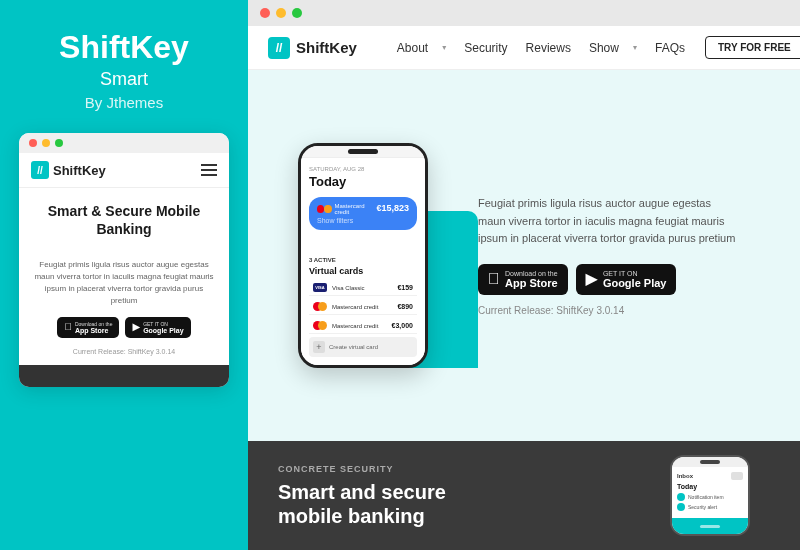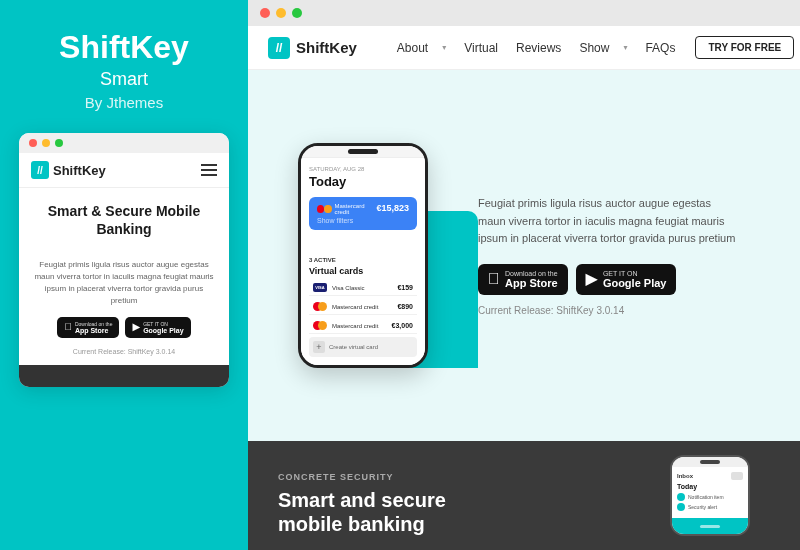--- a/index.html
+++ b/index.html
@@ -351,21 +351,21 @@
 
     .phone-today {
       font-size: 13px;
       font-weight: 700;
       color: #111;
       margin-bottom: 8px;
     }
 
     .phone-card {
       background: #3b82f6;
-      border-radius: 6px;
+      border-radius: 12px;
       padding: 6px 8px;
       margin-bottom: 22px;
     }
 
     .phone-card-name {
       font-size: 6px;
       color: rgba(255,255,255,0.9);
     }
 
     .phone-card-amount {
@@ -581,21 +581,21 @@
     .hero-release {
       font-size: 10px;
       color: #888;
     }
 
     
     .dark-section {
       background: #3a3a3a;
       padding: 14px 30px;
       display: flex;
-      align-items: flex-end;
+      align-items: center;
       gap: 4px;
       min-height: 90px;
     }
 
     .dark-section-text {
       flex: 1;
     }
 
     .dark-section-label {
       font-size: 9px;
@@ -777,21 +777,21 @@
       <div class="website-logo">
         <div class="website-logo-icon">//</div>
         <span>ShiftKey</span>
       </div>
       <div class="website-nav-links">
         <a class="nav-link">
           <span>About</span>
           <span class="chevron">▾</span>
         </a>
         <a class="nav-link">
-          <span>Virtual</span>
+          <span>Security</span>
         </a>
         <a class="nav-link">
           <span>Reviews</span>
         </a>
         <a class="nav-link">
           <span>Show</span>
           <span class="chevron">▾</span>
         </a>
         <a class="nav-link">
           <span>FAQs</span>

